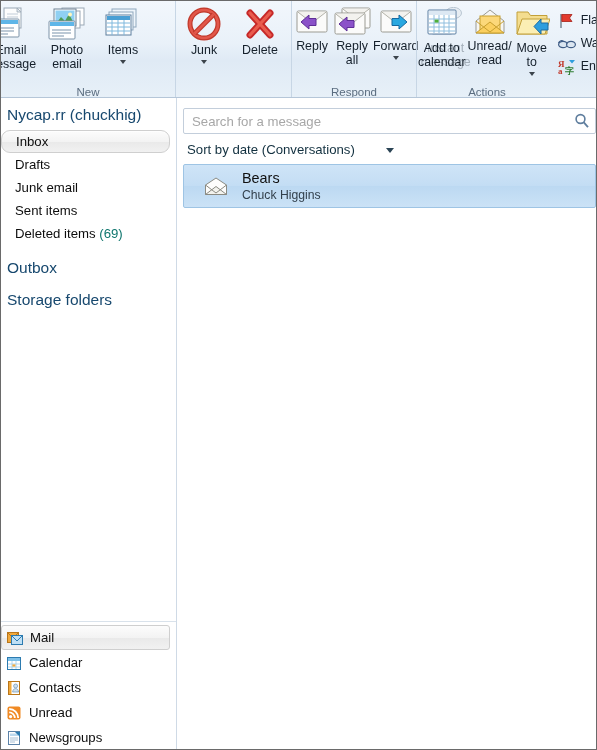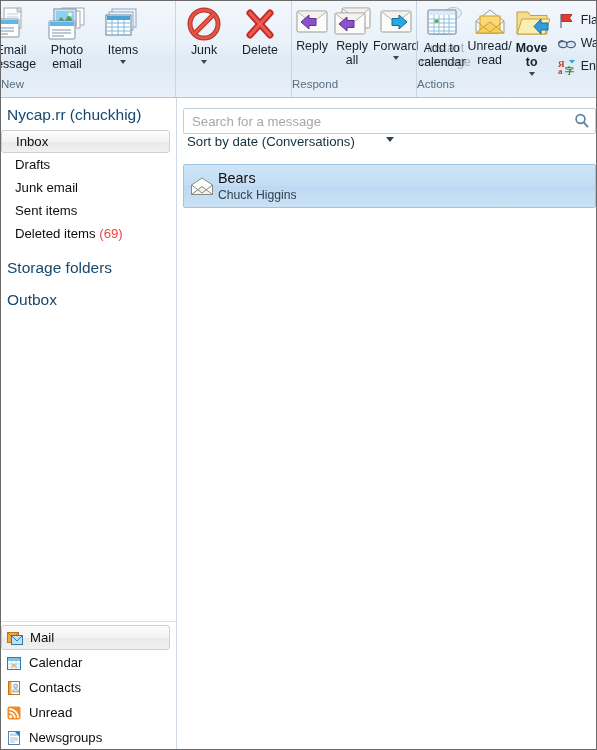--- a/index.html
+++ b/index.html
@@ -39,24 +39,24 @@
     height: 97px;
     box-sizing: border-box;
     display: flex;
     flex-direction: column;
     justify-content: space-between;
     flex: none;
   }
   .rib-group + .rib-group { border-left: 1px solid #c7d6e5; }
   .rib-btns { display: flex; align-items: flex-start; padding-top: 4px; }
   .rib-label {
-    text-align: left;
+    text-align: center;
     font-size: 11.5px;
     color: #5b6d80;
-    padding-bottom: 8px;
+    padding-bottom: 0;
     line-height: 12px;
     user-select: none;
   }
 
   .rbtn {
     width: 56px;
     padding: 2px 1px 0 1px;
     display: flex;
     flex-direction: column;
     align-items: center;
@@ -148,25 +148,25 @@
     padding-left: 14px;
     margin: 0 6px 0 0;
     white-space: nowrap;
     cursor: default;
     box-sizing: border-box;
     user-select: none;
   }
   .folder.selected {
     background: linear-gradient(to bottom, #fcfcfc 0%, #f3f3f3 50%, #e9e9e9 51%, #f1f1f1 100%);
     border: 1px solid #cfcfcf;
-    border-radius: 3px;
+    border-radius: 9px;
     line-height: 21px;
     box-shadow: 0 1px 0 rgba(255,255,255,.7) inset;
   }
-  .folder .count { color: #ef4444; }
+  .folder .count { color: #0f766e; }
   .group-head {
     font-size: 15.5px;
     color: #17486e;
     padding-left: 6px;
     margin-top: 14px;
     white-space: nowrap;
     cursor: default;
     user-select: none;
   }
 
@@ -224,40 +224,41 @@
     padding: 0 4px 0 8px;
     background: transparent;
     height: 22px;
   }
   .searchbar input::placeholder { color: #a7a7a7; }
   .search-ico { width: 18px; height: 18px; flex: none; margin-right: 4px; }
 
   .sortrow {
     height: 30px;
     display: flex;
+    align-items: center;
     padding-left: 4px;
     cursor: default;
     user-select: none;
     gap: 28px;
   }
   .sortrow .txt { font-size: 13.2px; color: #12303f; }
   .sortrow .caret {
     width:0;height:0;
     border-left:4px solid transparent;
     border-right:4px solid transparent;
     border-top:5px solid #2b4455;
     margin-left:3px; margin-top:3px;
   }
 
   .msgrow {
     height: 44px;
     display: flex;
     align-items: center;
-    gap: 4px;
-    padding-left: 6px;
+    gap: 14px;
+    padding-left: 20px;
     background: linear-gradient(to bottom, #cfe4f7 0%, #c3ddf4 50%, #bcd9f2 51%, #cbe2f6 100%);
     border: 1px solid #9ec4e4;
     border-radius: 2px;
     box-sizing: border-box;
     cursor: default;
     user-select: none;
   }
   .msg-ico { width: 24px; height: 19px; flex: none; }
   .msg-txt { display: flex; flex-direction: column; line-height: 1; }
   .msg-subject { font-size: 14.4px; color: #101010; margin-bottom: 3px; }
@@ -460,21 +461,21 @@
               <svg viewBox="0 0 38 30" width="38" height="30">
                 <path d="M5 14 L19 3 L33 14 L33 26 L5 26 Z" fill="#f6f6f4" stroke="#9b9b93"></path>
                 <rect x="9" y="9" width="20" height="17" fill="#fcd87a" stroke="#c79f2e"></rect>
                 <path d="M5 26 L19 15 L33 26 Z" fill="#fbcf5f" stroke="#c79f2e"></path>
                 <path d="M5 14 L19 25 L33 14" fill="none" stroke="#c79f2e"></path>
               </svg>
             </span>
             <span class="cap">Unread/
 read</span>
           </div>
-          <div class="rbtn" style="width:50px;font-weight:bold;">
+          <div class="rbtn" style="width:50px;">
             <span class="ico i-move">
               <svg viewBox="0 0 36 32" width="36" height="32">
                 <path d="M3 5 L14 5 L16.5 8.5 L33 8.5 L33 27 L3 27 Z" fill="#f4dd8f" stroke="#c2a03a"></path>
                 <path d="M3 27 L8 12 L36 12 L31 27 Z" fill="#fbeeb4" stroke="#c2a03a"></path>
                 <path d="M27 12 L20 19.5 L27 27 L27 23 L34 23 L34 16 L27 16 Z" fill="#2e9ede" stroke="#1c6ca3" stroke-linejoin="round"></path>
               </svg>
             </span>
             <span class="cap">Move
 to</span>
             <span class="arrow"></span>
@@ -537,24 +538,24 @@
         </div>
         <div class="folder">
           <span>Sent items</span>
         </div>
         <div class="folder">
           <span>Deleted items</span>
           <span class="count">(69)</span>
         </div>
 
         <div class="group-head">
+          <span>Outbox</span>
+        </div>
+        <div class="group-head">
           <span>Storage folders</span>
-        </div>
-        <div class="group-head">
-          <span>Outbox</span>
         </div>
       </div>
 
       <div id="navpane">
         <div class="nav-item selected">
           <span class="nav-ico">
             <svg viewBox="0 0 16 16" width="16" height="16">
               <rect x="0.5" y="2.5" width="11" height="10" fill="#f2a93b" stroke="#b9761a"></rect>
               <path d="M1 3 L6 8 L11 3" fill="none" stroke="#b9761a"></path>
               <rect x="4.5" y="5.5" width="11" height="9" fill="#bfe0f5" stroke="#2c7bb0"></rect>

